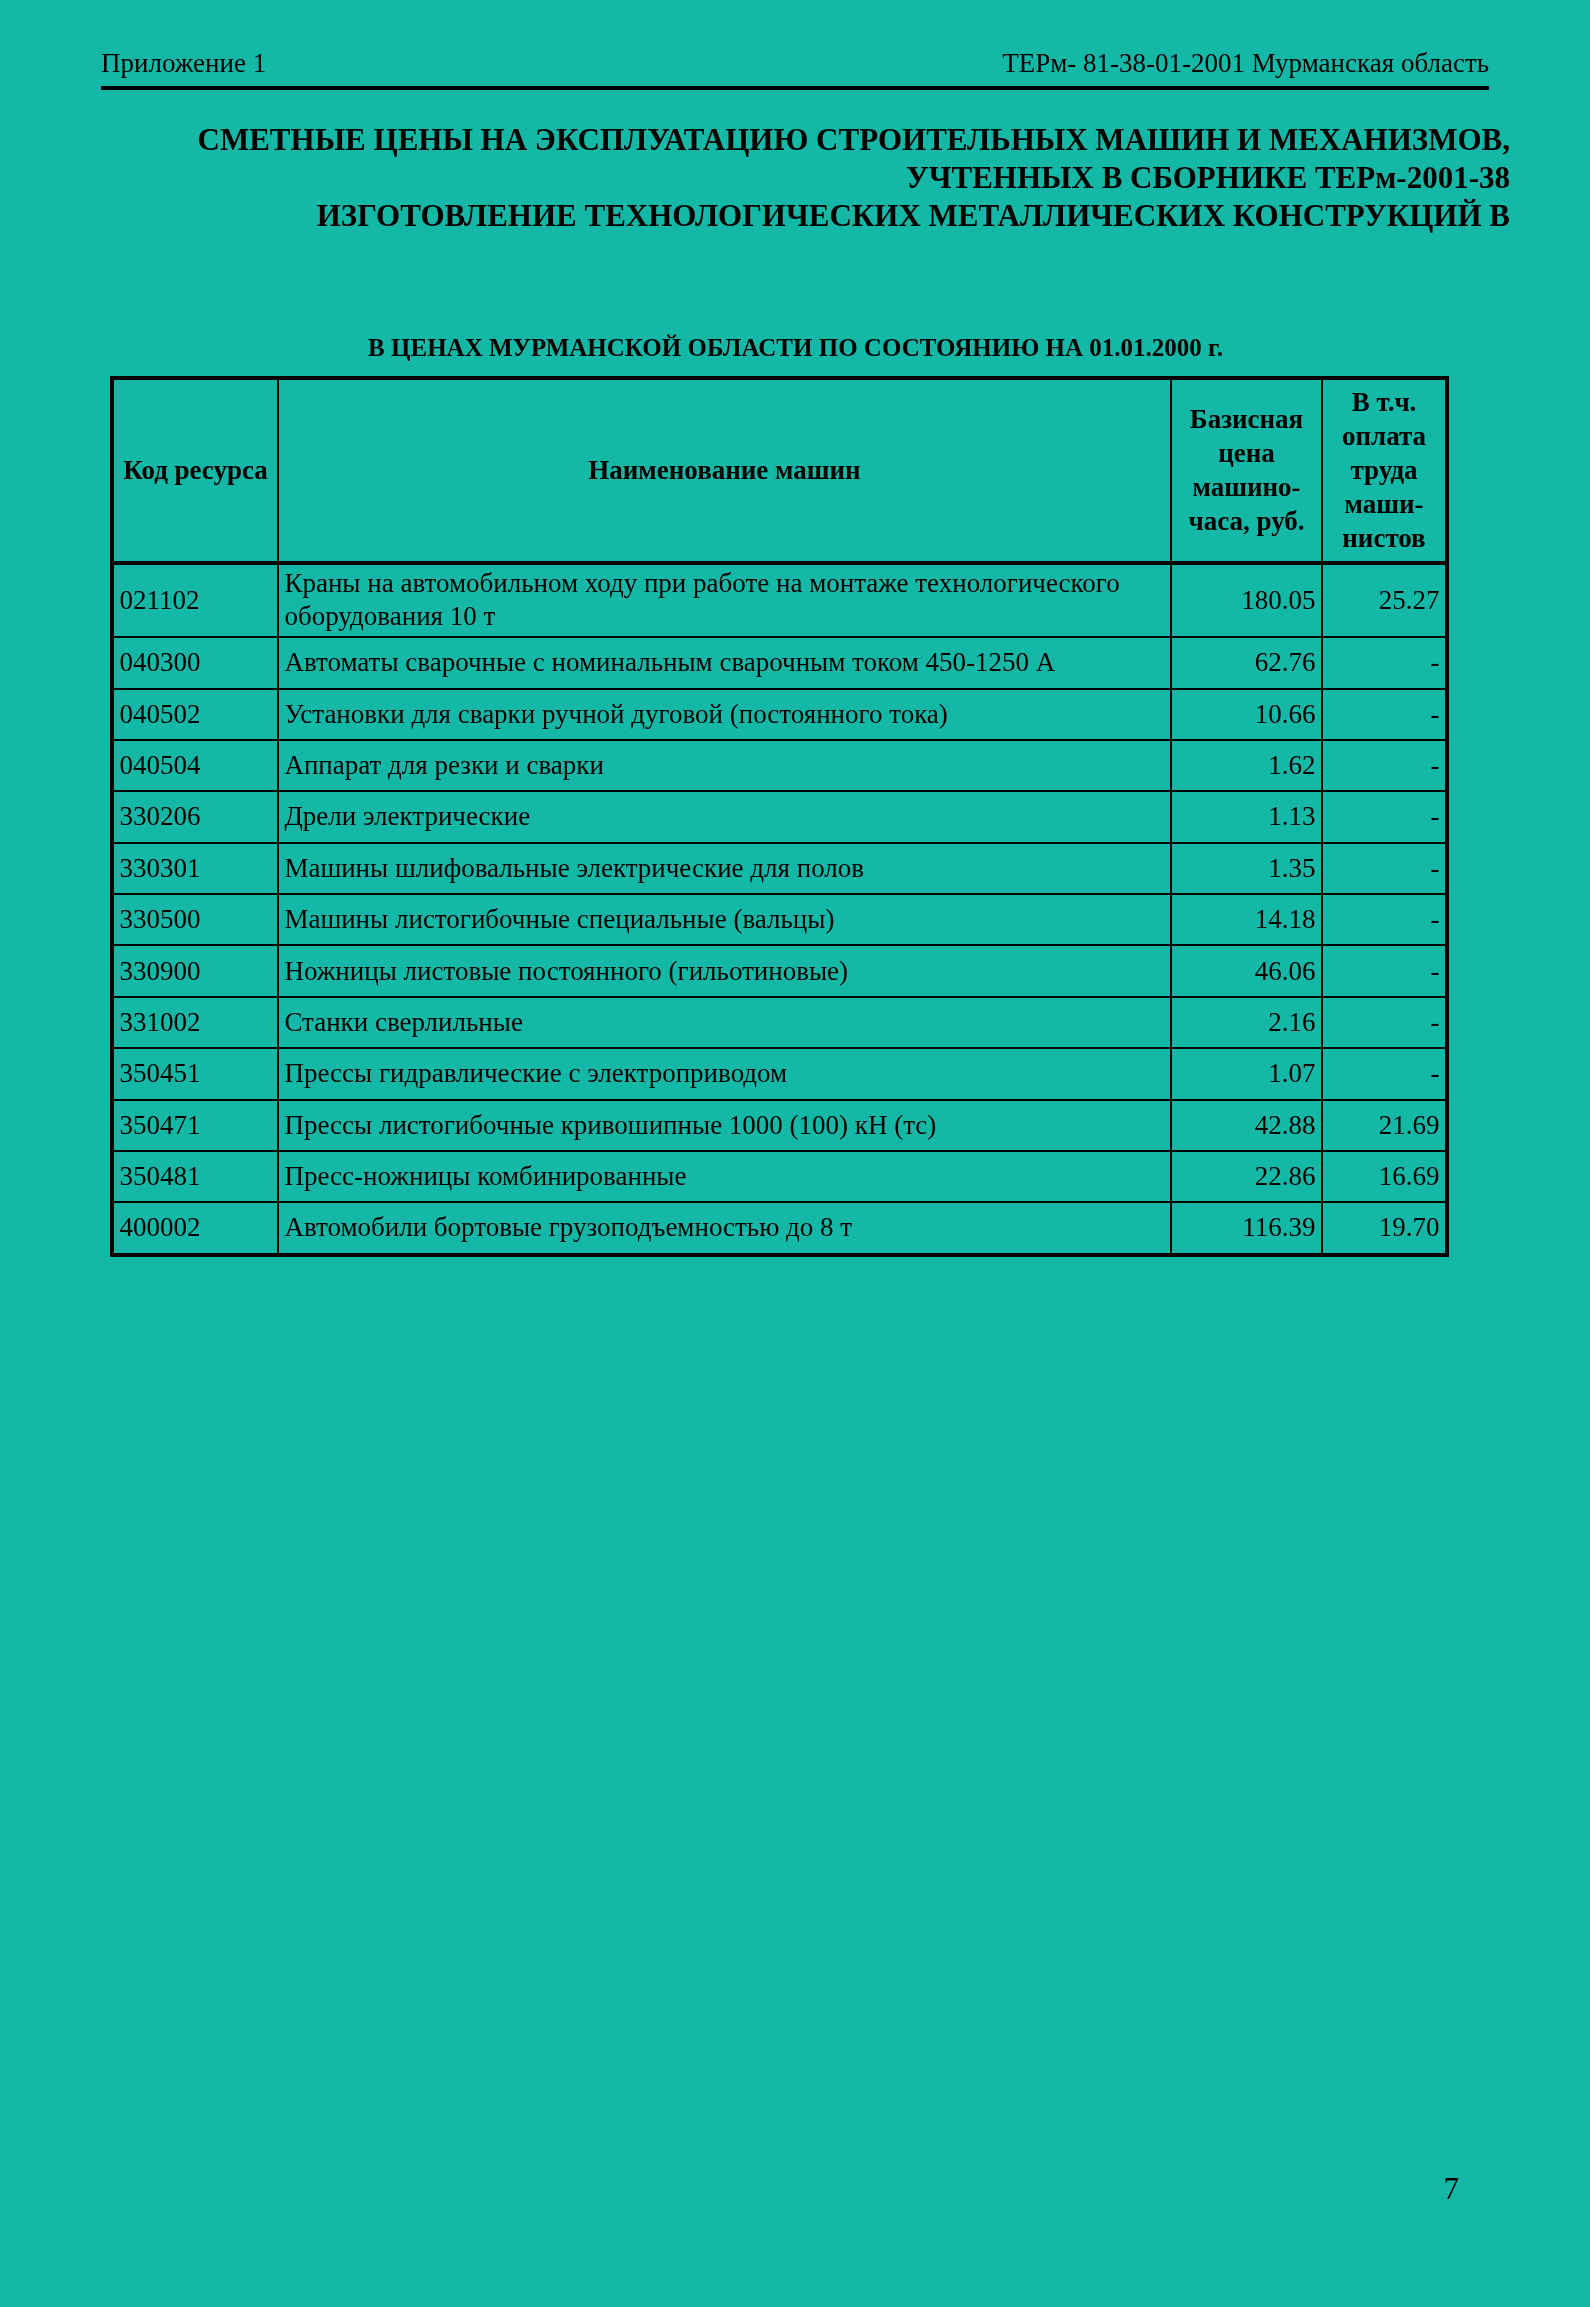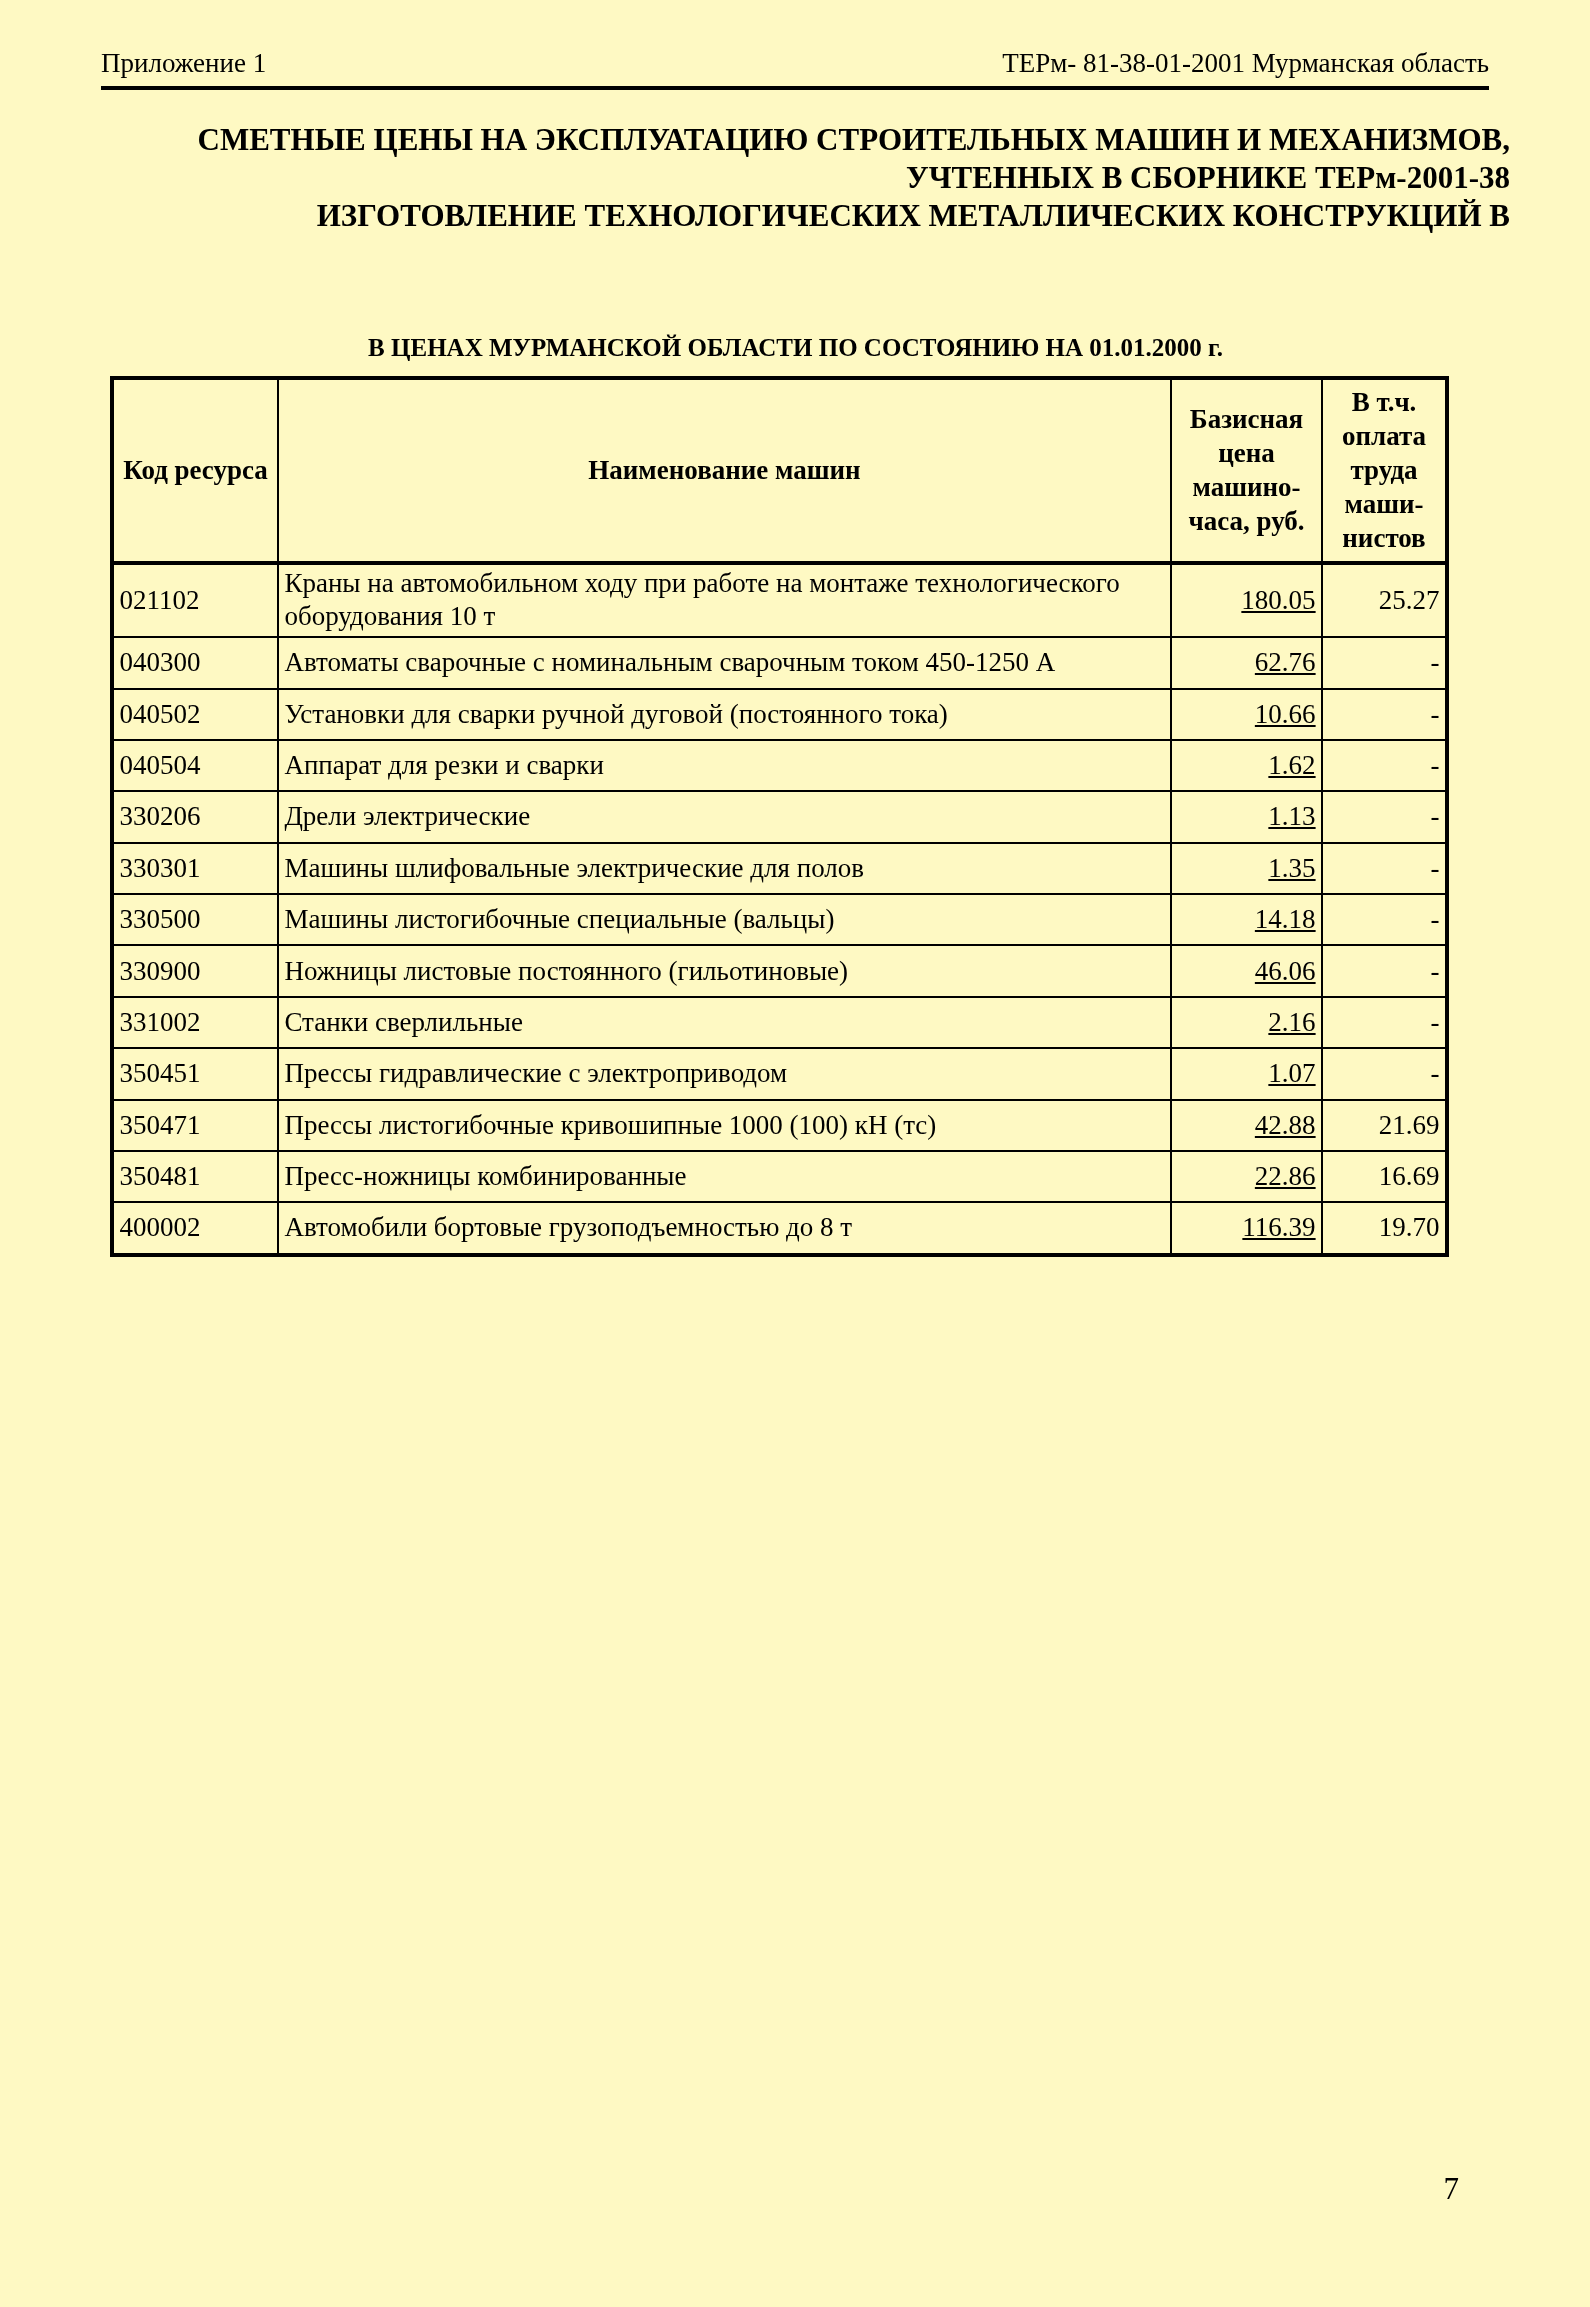--- a/index.html
+++ b/index.html
@@ -4,21 +4,21 @@
 <style>
   html, body {
     margin: 0;
     padding: 0;
     background: #ffffff;
   }
   .page {
     position: relative;
     width: 1591px;
     height: 2307px;
-    background: #fef9c3;
+    background: #14b8a6;
     color: #000000;
     font-family: "Liberation Serif", "DejaVu Serif", serif;
     overflow: hidden;
   }
   .running-header {
     position: absolute;
     left: 101px;
     right: 102px;
     top: 47px;
     display: flex;
@@ -81,21 +81,21 @@
     border-bottom-width: 4px;
   }
   table.price-table td {
     vertical-align: middle;
     padding: 2.7px 5.4px;
     line-height: 33px;
     height: 44px;
   }
   td.code-cell  { text-align: left; }
   td.name-cell  { text-align: left; padding-left: 13.5px; padding-right: 19px; margin-left: 40px; }
-  td.price-cell { text-align: right; padding-right: 28px; text-decoration: underline; }
+  td.price-cell { text-align: right; padding-right: 28px; }
   td.labor-cell { text-align: right; padding-right: 13.5px; }
   .page-number {
     position: absolute;
     top: 2172px;
     right: 132px;
     font-size: 31px;
     line-height: 34px;
   }
 </style>
 </head>

